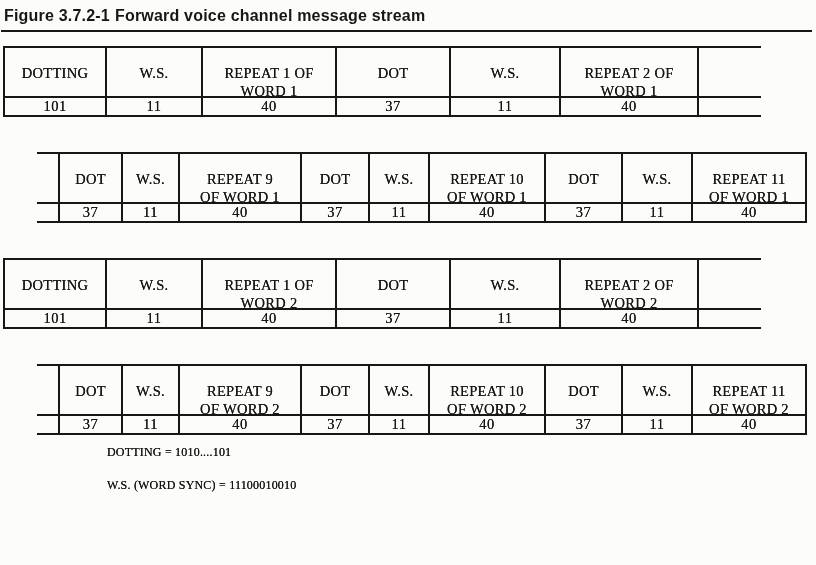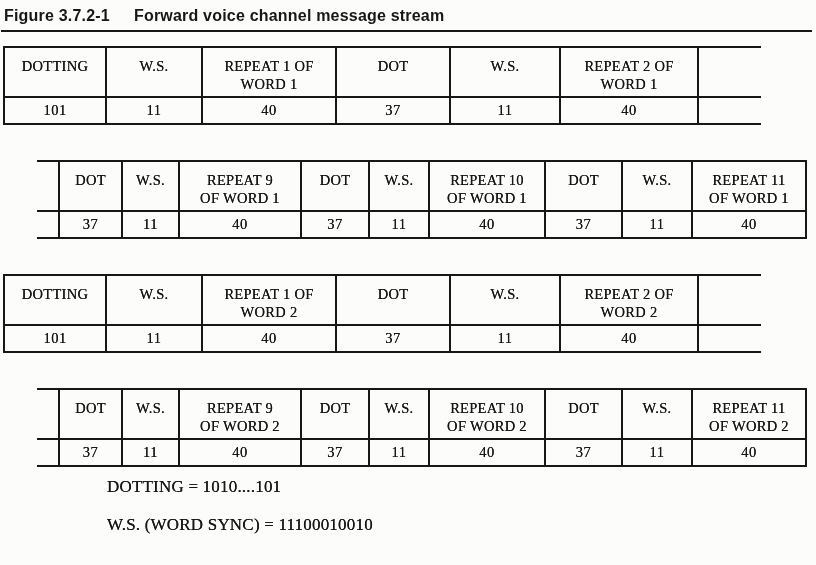--- a/index.html
+++ b/index.html
@@ -9,48 +9,48 @@
     background: #fcfcfa; color: #191715;
     font-family: "Liberation Serif", serif;
   }
   .fig-title {
     font-family: "Liberation Sans", sans-serif;
     font-weight: 700; font-size: 16px;
     padding: 7px 0 0 4px;
     letter-spacing: 0.2px;
     white-space: nowrap;
   }
-  .fig-label { margin-right: 24px; }
+  .fig-label { margin-right: 5px; }
   .title-rule { width: 811px; height: 2px; background: #191715; margin: 5px 0 0 1px; }
 
   .stream-table { display: flex; margin: 35px 0 0 3px; }
   #tables .stream-table:nth-child(1) { margin-top: 14px; }
   .stream-table.indent { margin-left: 37px; }
 
   .cell { border: 2px solid #191715; border-left: 0; }
   .cell:first-child { border-left: 2px solid #191715; }
   .cell.open-left { border-left: 0 !important; }
   .cell.open-right { border-right: 0 !important; }
 
   .cell .hdr {
     height: 50px; border-bottom: 2px solid #191715;
-    padding-top: 9px; text-align: center;
+    padding-top: 16px; text-align: center;
     font-size: 14.5px; line-height: 18px;
     letter-spacing: 0.3px;
     text-shadow: 0 0 0.4px currentColor;
   }
   .cell .val {
-    height: 25px; display: flex; align-items: center; justify-content: center;
+    height: 17px; display: flex; align-items: center; justify-content: center;
     font-size: 14.5px; letter-spacing: 0.5px;
     text-shadow: 0 0 0.4px currentColor;
   }
 
   .notes { margin: 10px 0 0 107px; }
   .note {
-    margin: 0; font-size: 17px; letter-spacing: 0.2px;
+    margin: 0; font-size: 12px; letter-spacing: 0.2px;
     text-shadow: 0 0 0.5px currentColor;
   }
   .note-2 { margin-top: 18px; }
 </style>
 </head>
 <body>
 
 <div class="page">
 
   <header class="fig-title">

